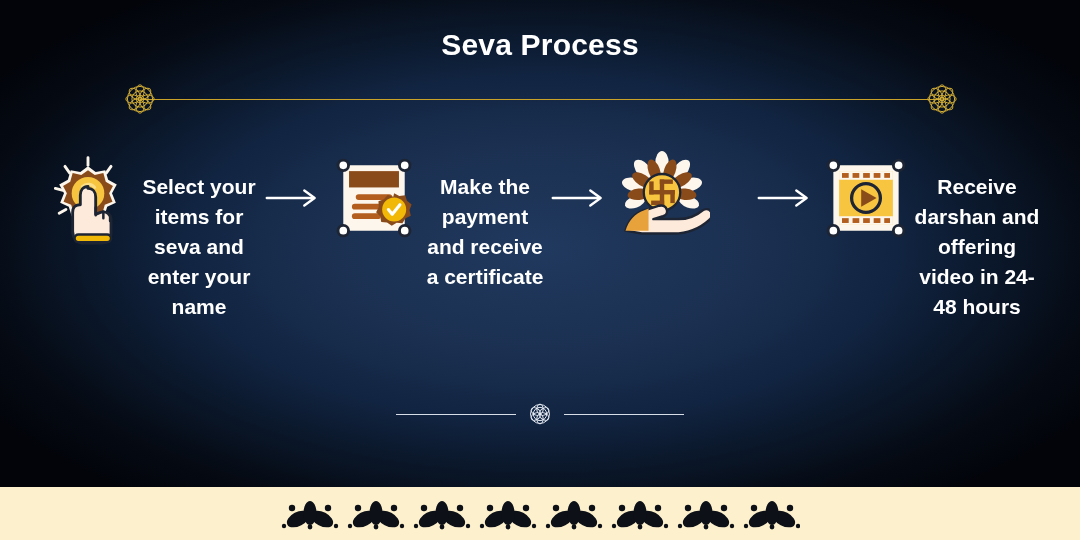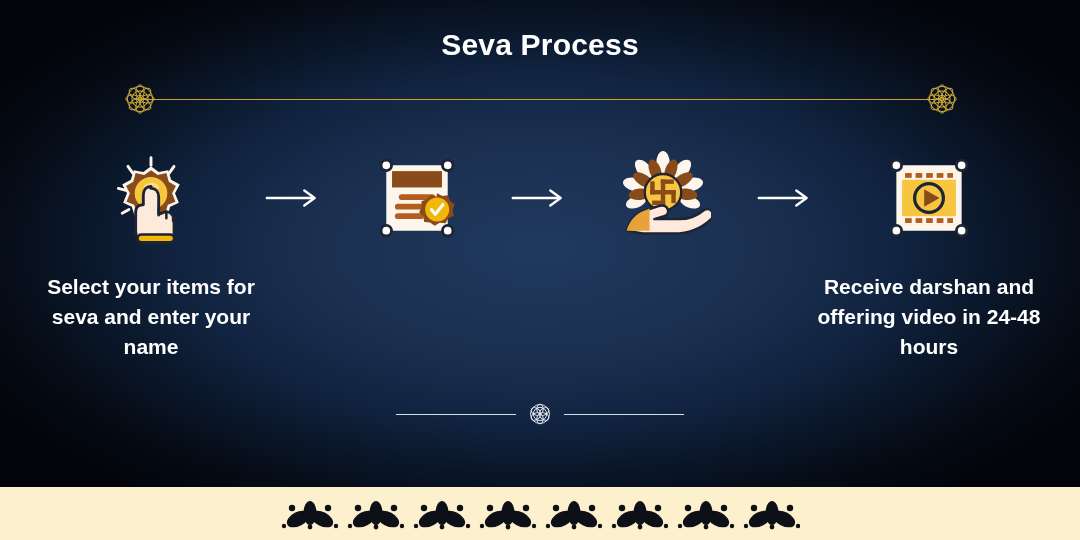--- a/index.html
+++ b/index.html
@@ -59,22 +59,21 @@
     top: 148px;
     left: 40px;
     width: 1000px;
     display: flex;
     align-items: flex-start;
     justify-content: space-between;
   }
   .step {
     width: 222px;
     display: flex;
-    flex-direction: column;
-    align-items: center;
+    flex-direction: row;
   }
   .step-icon {
     width: 100px;
     height: 100px;
     display: flex;
     align-items: center;
     justify-content: center;
   }
   .step-label {
     margin-top: 24px;
@@ -233,20 +232,21 @@
             <circle cx="18" cy="84" r="5.5"></circle>
             <circle cx="82" cy="84" r="5.5"></circle>
           </g>
           <g transform="translate(71,66)">
             <path d="M0,-20 L5.1,-17.3 L10.9,-17.9 L12.7,-12.4 L17.3,-8.8 L15.2,-3.4 L16.5,2.3 L11.3,4.9 L8.2,9.8 L2.5,9.4 L-2.4,12.4 L-7.1,9 L-12.8,8.5 L-13.9,2.9 L-17.9,-1.2 L-15.2,-6.3 L-15.6,-12 L-10.2,-13.9 L-6.4,-18.2 L-0.9,-16.5 Z" fill="#8a4b1a" transform="scale(1.05)"></path>
             <circle cx="0" cy="-4" r="12.5" fill="#f2b807"></circle>
             <polyline points="-6,-4 -2,1 6,-9" fill="none" stroke="#ffffff" stroke-width="3.2" stroke-linecap="round" stroke-linejoin="round"></polyline>
           </g>
         </svg>
       </div>
+      <div class="step-label">Make the payment and receive a certificate</div>
     </div>
 
     <div class="arrow">
       <svg viewBox="0 0 64 24" width="60" height="24">
         <line x1="3" y1="12" x2="52" y2="12" stroke="#ffffff" stroke-width="2.6" stroke-linecap="round"></line>
         <polyline points="43,4 54,12 43,20" fill="none" stroke="#ffffff" stroke-width="2.6" stroke-linecap="round" stroke-linejoin="round"></polyline>
       </svg>
     </div>
 
     <div class="step">

